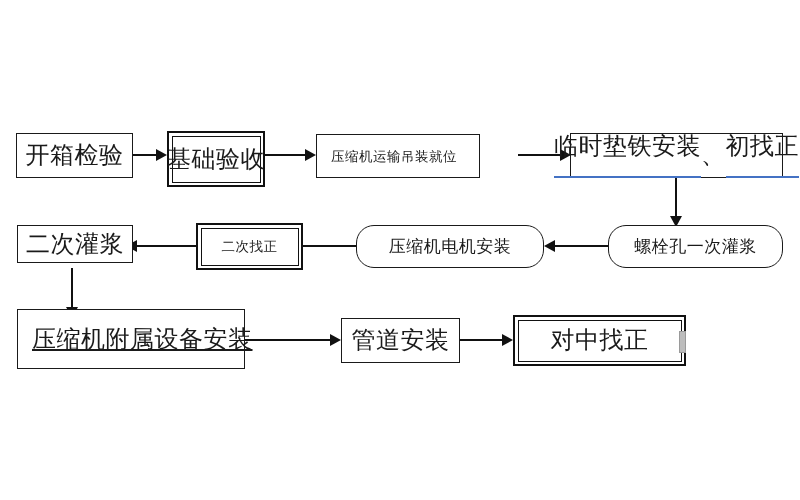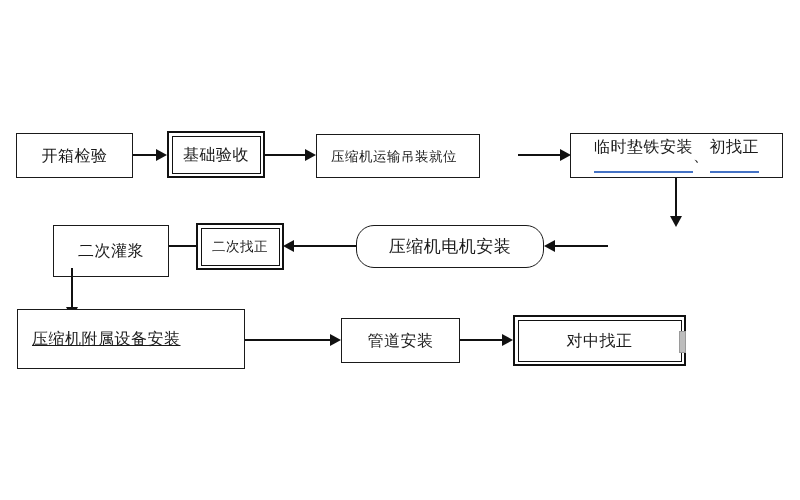--- a/index.html
+++ b/index.html
@@ -59,21 +59,21 @@
     display: flex;
     align-items: center;
     justify-content: center;
     background: #ffffff;
   }
 
   
   .align-left { justify-content: flex-start; padding-left: 14px; }
 
   
-  .fs-lg  { font-size: 16px; }
+  .fs-lg  { font-size: 24px; }
   .fs-md  { font-size: 17px; border-radius: 18px; }
   .fs-sm  { font-size: 13.5px; }
 
   
   .uline {
     border-bottom: 2px solid #4472c4;
     padding-bottom: 16px;
   }
 
   
@@ -119,21 +119,21 @@
 
 <div id="canvas">
 
   <div class="node fs-lg" style="left:16px; top:133px; width:117px; height:45px;">
     <span class="label">开箱检验</span>
   </div>
 
   <div class="hline" style="left:133px; top:154px; width:25px;"></div>
   <div class="arrow right" style="left:156px; top:149px;"></div>
 
-  <div class="node double fs-lg" style="left:167px; top:131px; width:98px; height:47px;">
+  <div class="node double fs-lg" style="left:167px; top:131px; width:98px; height:56px;">
     <div class="inner">
       <span class="label">基础验收</span>
     </div>
   </div>
 
   <div class="hline" style="left:265px; top:154px; width:45px;"></div>
   <div class="arrow right" style="left:305px; top:149px;"></div>
 
   <div class="node fs-sm align-left" style="left:316px; top:134px; width:164px; height:44px;">
     <span class="label">压缩机运输吊装就位</span>
@@ -144,41 +144,44 @@
 
   <div class="node fs-lg" style="left:570px; top:133px; width:213px; height:45px;">
     <span class="label uline">临时垫铁安装</span>
     <span class="label">、</span>
     <span class="label uline">初找正</span>
   </div>
 
   <div class="vline" style="left:675px; top:178px; height:43px;"></div>
   <div class="arrow down" style="left:670px; top:216px;"></div>
 
+  <div class="node fs-md" style="left:608px; top:225px; width:175px; height:43px;">
+    <span class="label">螺栓孔一次灌浆</span>
+  </div>
 
   <div class="hline" style="left:553px; top:245px; width:55px;"></div>
   <div class="arrow left" style="left:544px; top:240px;"></div>
 
   <div class="node fs-md" style="left:356px; top:225px; width:188px; height:43px;">
     <span class="label">压缩机电机安装</span>
   </div>
 
   <div class="hline" style="left:290px; top:245px; width:66px;"></div>
   <div class="arrow left" style="left:283px; top:240px;"></div>
 
-  <div class="node double fs-sm" style="left:196px; top:223px; width:88px; height:47px;">
+  <div class="node double fs-sm" style="left:196px; top:223px; width:107px; height:47px;">
     <div class="inner">
       <span class="label">二次找正</span>
     </div>
   </div>
 
   <div class="hline" style="left:133px; top:245px; width:63px;"></div>
   <div class="arrow left" style="left:126px; top:240px;"></div>
 
-  <div class="node fs-lg" style="left:17px; top:225px; width:116px; height:52px;margin-left:36px;">
+  <div class="node fs-lg" style="left:17px; top:225px; width:116px; height:38px;">
     <span class="label">二次灌浆</span>
   </div>
 
   <div class="vline" style="left:71px; top:268px; height:44px;"></div>
   <div class="arrow down" style="left:66px; top:307px;"></div>
 
   <div class="node fs-lg align-left" style="left:17px; top:309px; width:228px; height:60px;text-decoration:underline;">
     <span class="label">压缩机附属设备安装</span>
   </div>
 

